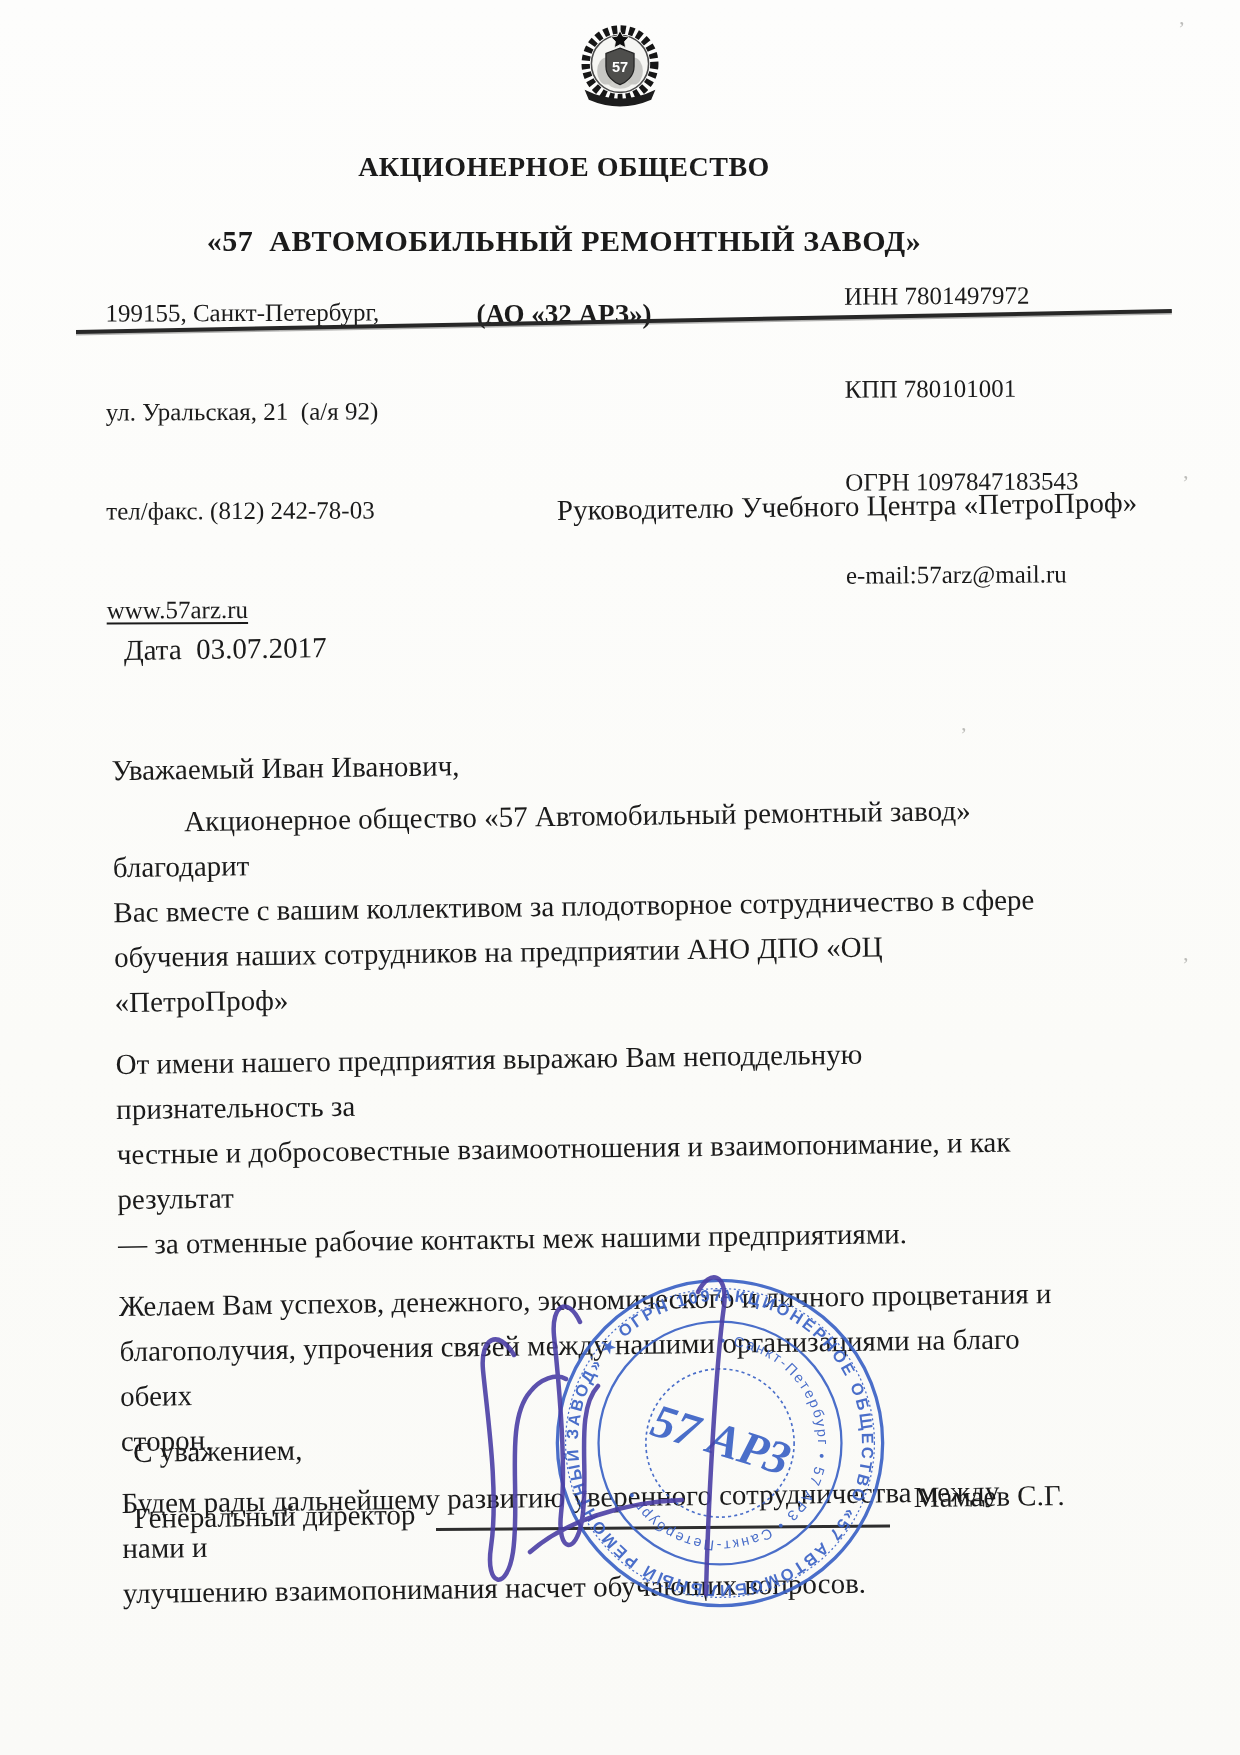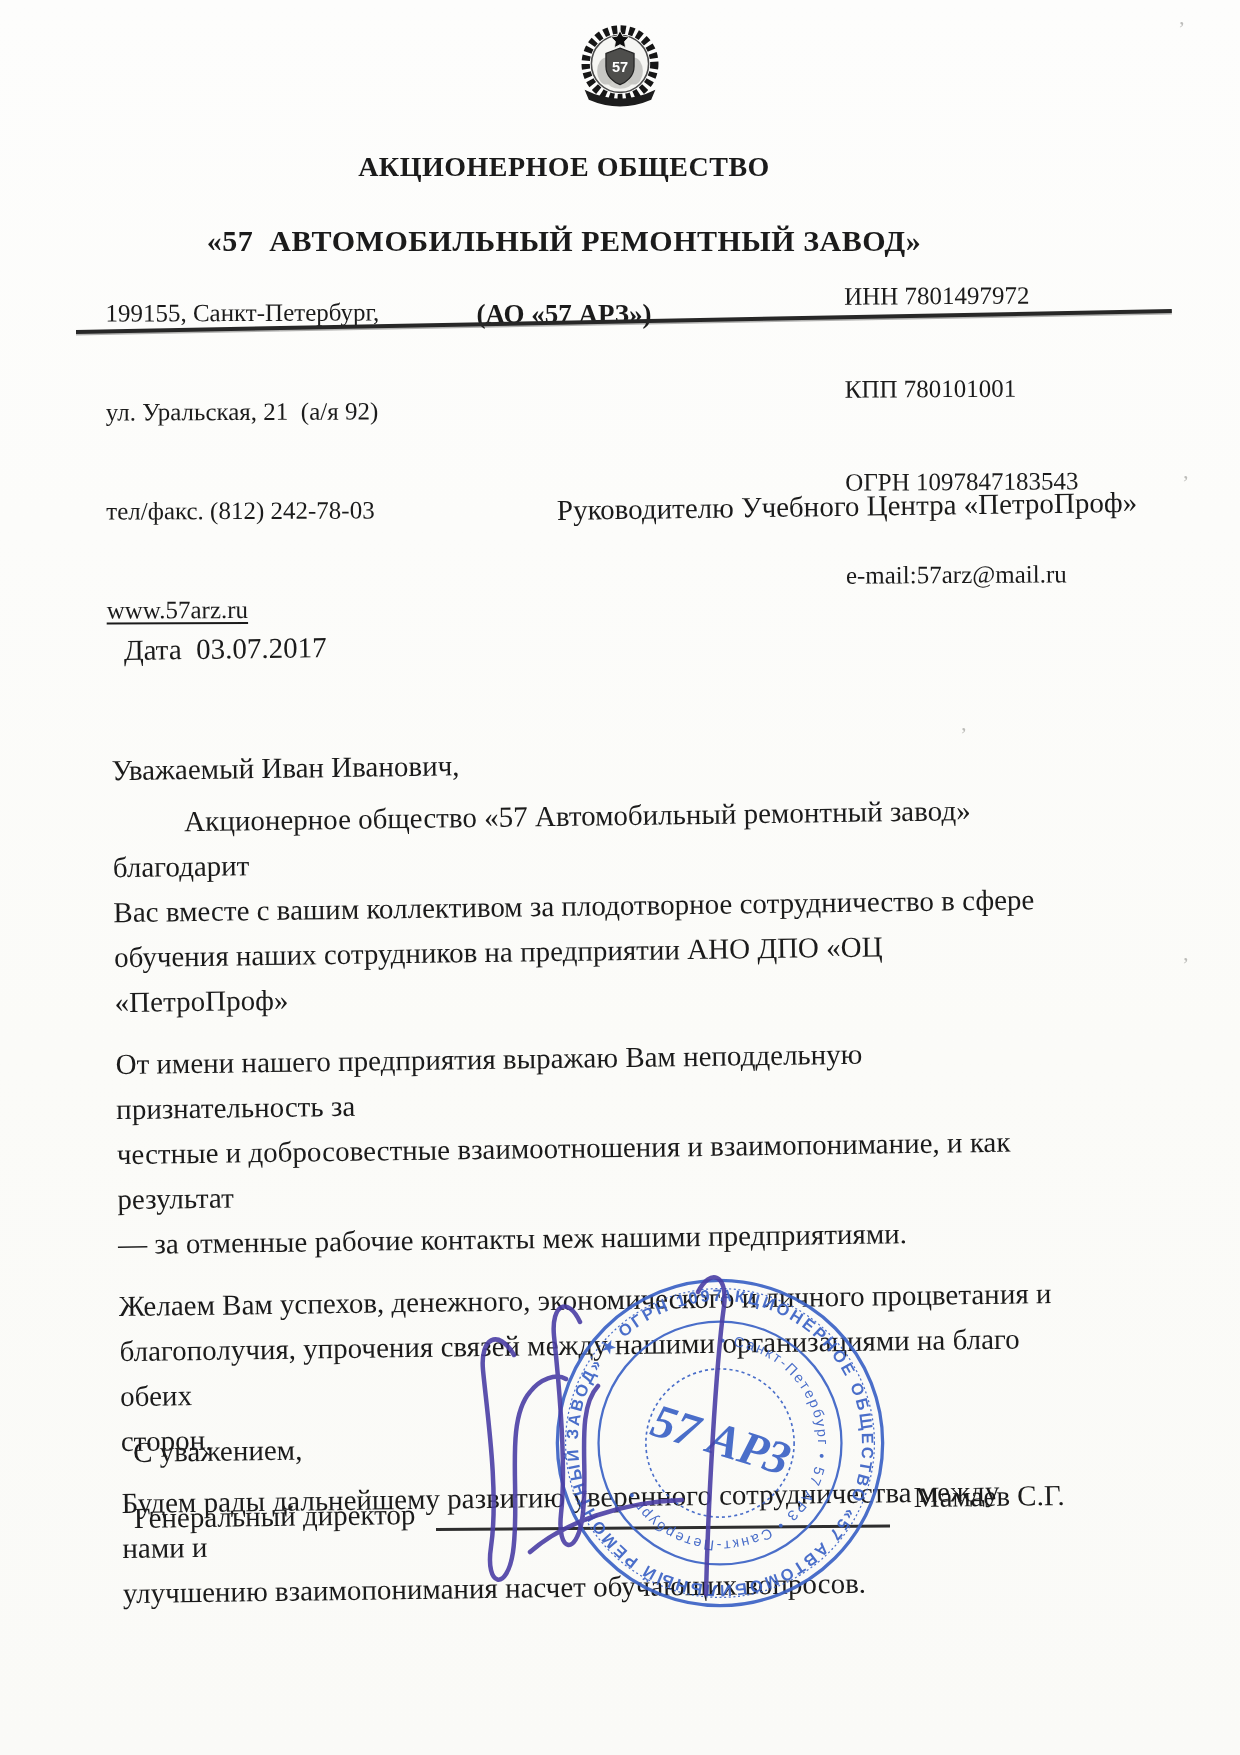--- a/index.html
+++ b/index.html
@@ -57,21 +57,21 @@
     <ellipse cx="50" cy="57" rx="12" ry="7" fill="#c6c6c1" opacity=".8"></ellipse>
     <path d="M50 8 l2.7 5.4 6 .9 -4.3 4.2 1 6 -5.4 -2.9 -5.4 2.9 1 -6 -4.3 -4.2 6 -.9 z" fill="#0e0e0e" stroke="#f5f5f2" stroke-width=".8"></path>
     <path d="M50 25 l13.5 5 v12.5 c0 9.5 -7.5 15.5 -13.5 17.5 c-6 -2 -13.5 -8 -13.5 -17.5 v-12.5 z" fill="#4e4e4c" stroke="#222" stroke-width="1.2"></path>
     <text x="50" y="47.5" text-anchor="middle" font-family="Liberation Sans, sans-serif" font-size="14" font-weight="bold" fill="#ffffff">57</text>
     <path d="M16 65 q34 17 68 0 l-4 9.5 q-30 13 -60 0 z" fill="#1d1d1d"></path>
   </svg>
 
   <div class="org-name">
     <div class="org-line1">АКЦИОНЕРНОЕ ОБЩЕСТВО</div>
     <div class="org-line2">«57  АВТОМОБИЛЬНЫЙ РЕМОНТНЫЙ ЗАВОД»</div>
-    <div class="org-line3">(АО «57 АРЗ»)</div>
+    <div class="org-line3">(АО «32 АРЗ»)</div>
   </div>
 
   <div class="contact-left">
     <div>199155, Санкт-Петербург,</div>
     <div>ул. Уральская, 21  (а/я 92)</div>
     <div>тел/факс. (812) 242-78-03</div>
     <div class="website">www.57arz.ru</div>
   </div>
 
   <div class="contact-right">

